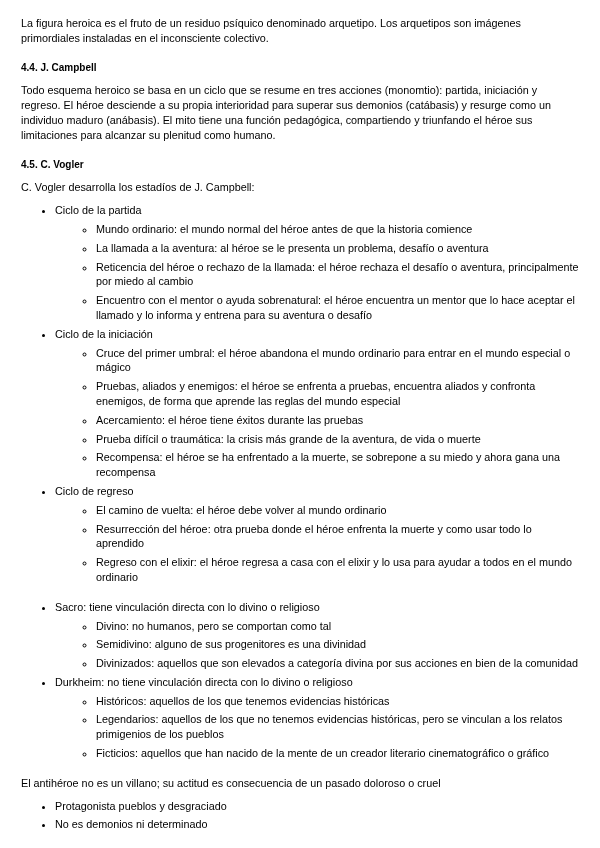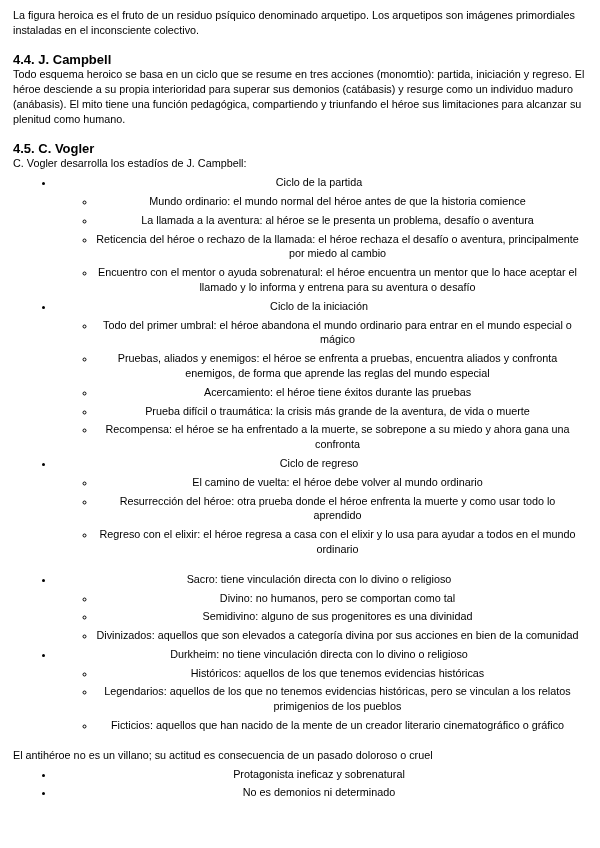--- a/index.html
+++ b/index.html
@@ -7,32 +7,32 @@
     width: 600px;
     height: 848px;
     overflow: hidden;
     background: #ffffff;
     color: #000000;
     font-family: "Liberation Sans", "DejaVu Sans", sans-serif;
     font-size: 10.8px;
     line-height: 14.8px;
   }
   .doc { padding: 8px 13px 0 13px; }
-  p, h2 { margin: 0; padding: 0; }
+  p, h2 { margin: 8px; padding: 0; }
   h2.heading {
-    font-size: 13px;
+    font-size: 10px;
     font-weight: 700;
     line-height: 14.8px;
   }
   .section { margin-top: 15px; }
   .spaced { margin-top: 15px; }
   ul { margin: 0; list-style-position: outside; }
   ul.l1 { padding-left: 38px; list-style-type: disc; }
   ul.l2 { padding-left: 37px; list-style-type: circle; }
-  li { margin: 4px; padding: 0; text-align: center; }
+  li { margin: 4px; padding: 0; }
 </style>
 </head>
 <body>
 
 <div class="doc">
 
   <p class="para">La figura heroica es el fruto de un residuo psíquico denominado arquetipo. Los arquetipos son imágenes primordiales instaladas en el inconsciente colectivo.</p>
 
   <section class="section">
     <h2 class="heading">4.4. J. Campbell</h2>
@@ -48,25 +48,25 @@
         <ul class="l2">
           <li>Mundo ordinario: el mundo normal del héroe antes de que la historia comience</li>
           <li>La llamada a la aventura: al héroe se le presenta un problema, desafío o aventura</li>
           <li>Reticencia del héroe o rechazo de la llamada: el héroe rechaza el desafío o aventura, principalmente por miedo al cambio</li>
           <li>Encuentro con el mentor o ayuda sobrenatural: el héroe encuentra un mentor que lo hace aceptar el llamado y lo informa y entrena para su aventura o desafío</li>
         </ul>
       </li>
       <li>
         <span>Ciclo de la iniciación</span>
         <ul class="l2">
-          <li>Todo del primer umbral: el héroe abandona el mundo ordinario para entrar en el mundo especial o mágico</li>
+          <li>Cruce del primer umbral: el héroe abandona el mundo ordinario para entrar en el mundo especial o mágico</li>
           <li>Pruebas, aliados y enemigos: el héroe se enfrenta a pruebas, encuentra aliados y confronta enemigos, de forma que aprende las reglas del mundo especial</li>
           <li>Acercamiento: el héroe tiene éxitos durante las pruebas</li>
           <li>Prueba difícil o traumática: la crisis más grande de la aventura, de vida o muerte</li>
-          <li>Recompensa: el héroe se ha enfrentado a la muerte, se sobrepone a su miedo y ahora gana una confronta</li>
+          <li>Recompensa: el héroe se ha enfrentado a la muerte, se sobrepone a su miedo y ahora gana una recompensa</li>
         </ul>
       </li>
       <li>
         <span>Ciclo de regreso</span>
         <ul class="l2">
           <li>El camino de vuelta: el héroe debe volver al mundo ordinario</li>
           <li>Resurrección del héroe: otra prueba donde el héroe enfrenta la muerte y como usar todo lo aprendido</li>
           <li>Regreso con el elixir: el héroe regresa a casa con el elixir y lo usa para ayudar a todos en el mundo ordinario</li>
         </ul>
       </li>
@@ -91,18 +91,18 @@
           <li>Legendarios: aquellos de los que no tenemos evidencias históricas, pero se vinculan a los relatos primigenios de los pueblos</li>
           <li>Ficticios: aquellos que han nacido de la mente de un creador literario cinematográfico o gráfico</li>
         </ul>
       </li>
     </ul>
   </section>
 
   <section class="section">
     <p class="para">El antihéroe no es un villano; su actitud es consecuencia de un pasado doloroso o cruel</p>
     <ul class="l1">
-      <li>Protagonista ineficaz y sobrenatural</li>
+      <li>Protagonista pueblos y desgraciado</li>
       <li>No es demonios ni determinado</li>
     </ul>
   </section>
 
 </div>
 
 </body></html>

